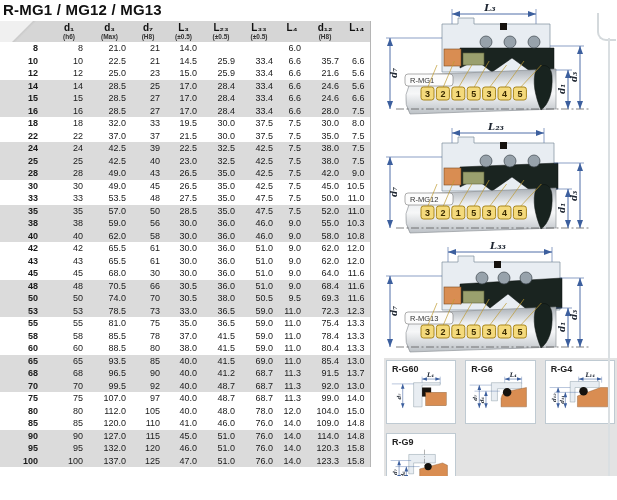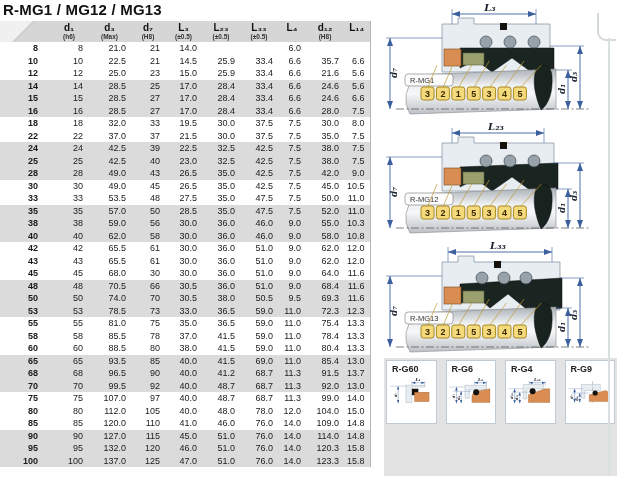--- a/index.html
+++ b/index.html
@@ -35,21 +35,21 @@
   .darksq{fill:#15120e;}
   .shaft{stroke:#85898e;stroke-width:.6;}
   .teardrop{fill:#18231f;stroke:#0a100e;stroke-width:.5;}
   .labelbox{fill:#fcfcfc;stroke:#777;stroke-width:.6;}
   .labeltext{font:7.5px "Liberation Sans",sans-serif;fill:#333;}
   .centerline{stroke:#4a4a4a;stroke-width:.7;stroke-dasharray:8 2.5 2 2.5;fill:none;}
   .leader{stroke:#bf9b30;stroke-width:.7;fill:none;}
   .callout-box{fill:#f4da7c;stroke:#a8861d;stroke-width:1;}
   .callout-num{font:bold 9px "Liberation Sans",sans-serif;fill:#3a2a00;text-anchor:middle;}
 
-  #details{position:absolute;left:0;top:358px;width:233px;height:140px;background:#e3e3e3;display:grid;grid-template-columns:1fr 1fr 1fr 1fr;grid-template-rows:1fr 1fr;gap:9px;padding:2px;box-sizing:border-box;}
+  #details{position:absolute;left:0;top:358px;width:233px;height:140px;background:#e3e3e3;display:grid;grid-template-columns:1fr 1fr 1fr;grid-template-rows:1fr 1fr;gap:9px;padding:2px;box-sizing:border-box;}
   .dpanel{position:relative;background:#fff;border:1px solid #bfcad2;}
   .dpanel-label{position:absolute;left:5px;top:3px;font-size:9px;font-weight:bold;color:#222;}
   .dsvg{width:100%;height:100%;display:block;}
 
   
   #edge-tab{position:absolute;right:1px;top:13px;width:17px;height:26px;border-left:2px solid #d4d9dc;border-bottom:2px solid #d4d9dc;border-radius:0 0 0 9px;}
   #edge-line{position:absolute;right:7px;top:38px;bottom:0;width:2px;background:#dadfe2;}
 </style>
 </head>
 <body>

